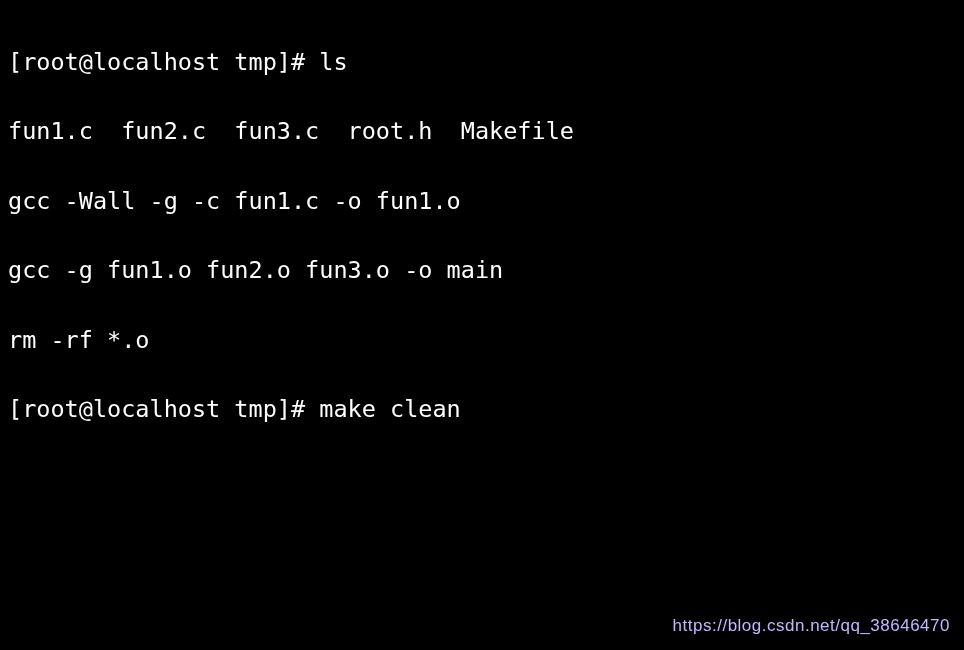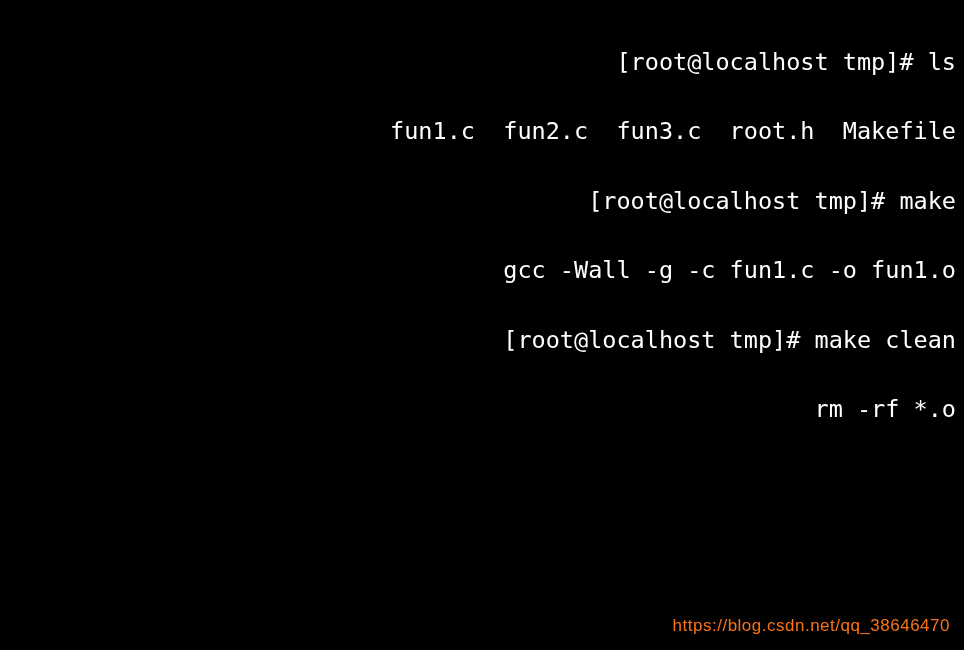--- a/index.html
+++ b/index.html
@@ -17,42 +17,41 @@
       color: #ffffff;
       padding: 10px 8px;
       position: relative;
       overflow: hidden;
     }
     .terminal {
       white-space: pre;
     }
     .line {
       display: block;
-      text-align: right;
     }
     .watermark {
       position: absolute;
       bottom: 12px;
       right: 14px;
-      color: #f97316;
+      color: #c4b5fd;
       font-size: 17px;
       font-family: Arial, sans-serif;
       letter-spacing: 0.5px;
     }
   </style>
 </head>
 <body>
 
 <div class="terminal">
 <span class="line"><span>[root@localhost tmp]# </span><span>ls</span></span>
 <span class="line"><span>fun1.c  fun2.c  fun3.c  root.h  Makefile</span></span>
-<span class="line"><span>[root@localhost tmp]# </span><span>make</span></span>
 <span class="line"><span>gcc -Wall -g -c fun1.c -o fun1.o</span></span>
+<span class="line"><span>gcc -g fun1.o fun2.o fun3.o -o main</span></span>
+<span class="line"><span>rm -rf *.o</span></span>
 <span class="line"><span>[root@localhost tmp]# </span><span>make clean</span></span>
-<span class="line"><span>rm -rf *.o</span></span>
 
 
 
 
 
 </div>
 
 <div class="watermark">https://blog.csdn.net/qq_38646470</div>
 
 </body></html>

